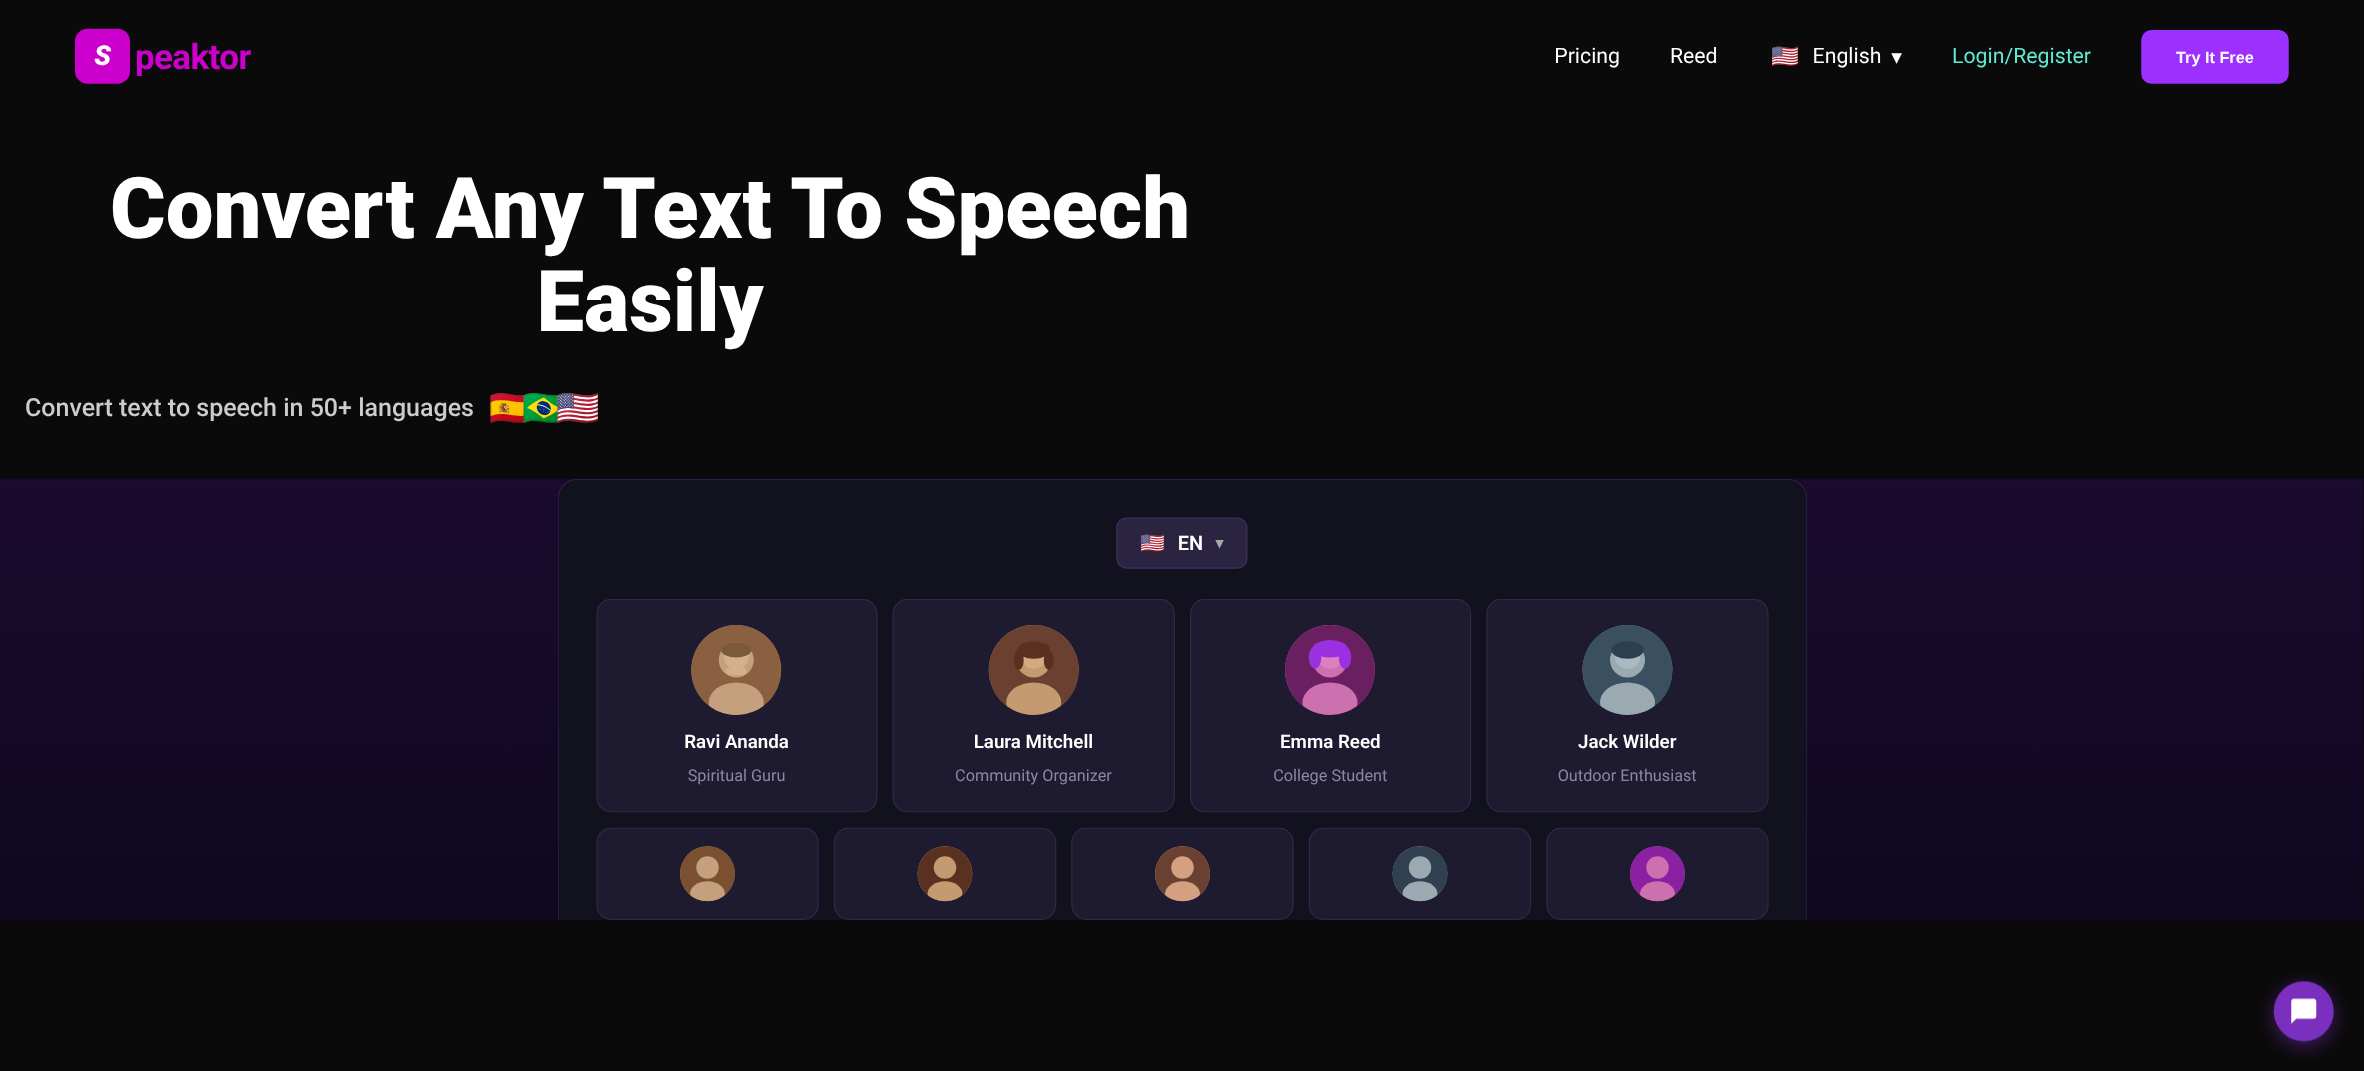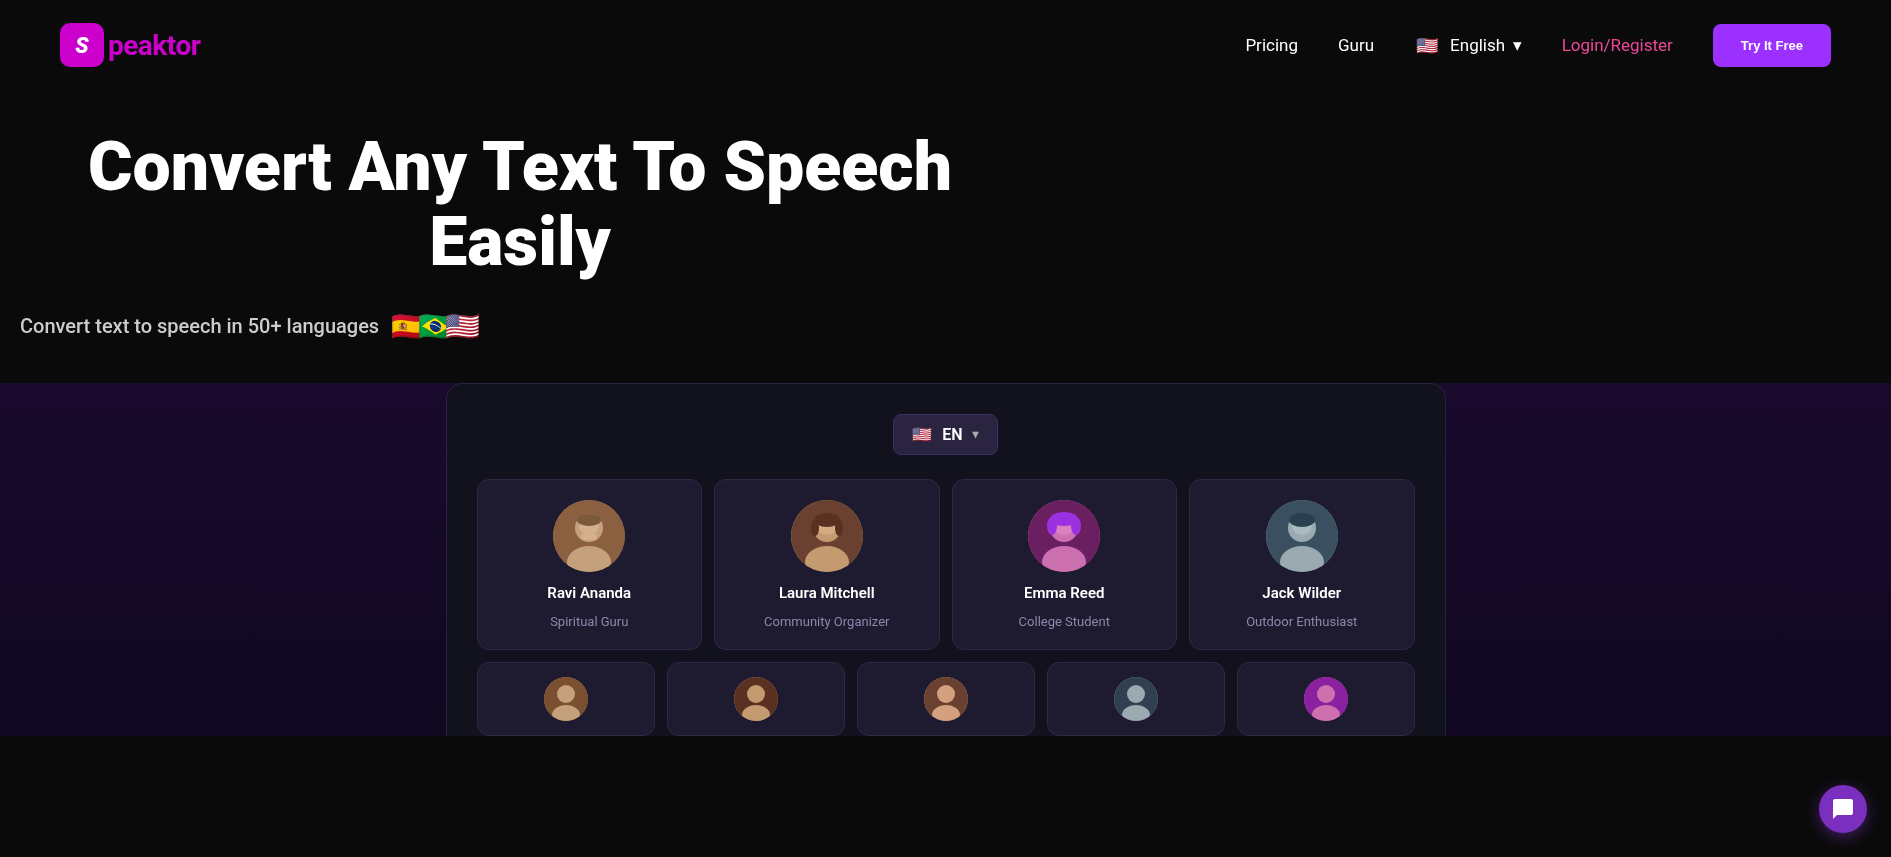--- a/index.html
+++ b/index.html
@@ -79,21 +79,21 @@
       height: 28px;
       border-radius: 50%;
       overflow: hidden;
       display: inline-flex;
       align-items: center;
       justify-content: center;
       font-size: 18px;
     }
 
     .nav-login {
-      color: #ec4899;
+      color: #5eead4;
       font-size: 17px;
       cursor: pointer;
       text-decoration: none;
     }
 
     .btn-try-free {
       background: #9b30ff;
       color: white;
       border: none;
       border-radius: 8px;
@@ -356,21 +356,21 @@
 <div class="page-wrapper">
 
   <nav class="navbar">
     <div class="logo-container">
       <div class="logo-box">S</div>
       <span class="logo-text">peaktor</span>
     </div>
 
     <div class="nav-links">
       <a class="nav-link">Pricing</a>
-      <a class="nav-link">Guru</a>
+      <a class="nav-link">Reed</a>
       <div class="nav-lang">
         <span class="flag-circle">🇺🇸</span>
         <span>English</span>
         <span>▾</span>
       </div>
       <a class="nav-login">Login/Register</a>
       <button class="btn-try-free">Try It Free</button>
     </div>
   </nav>
 

